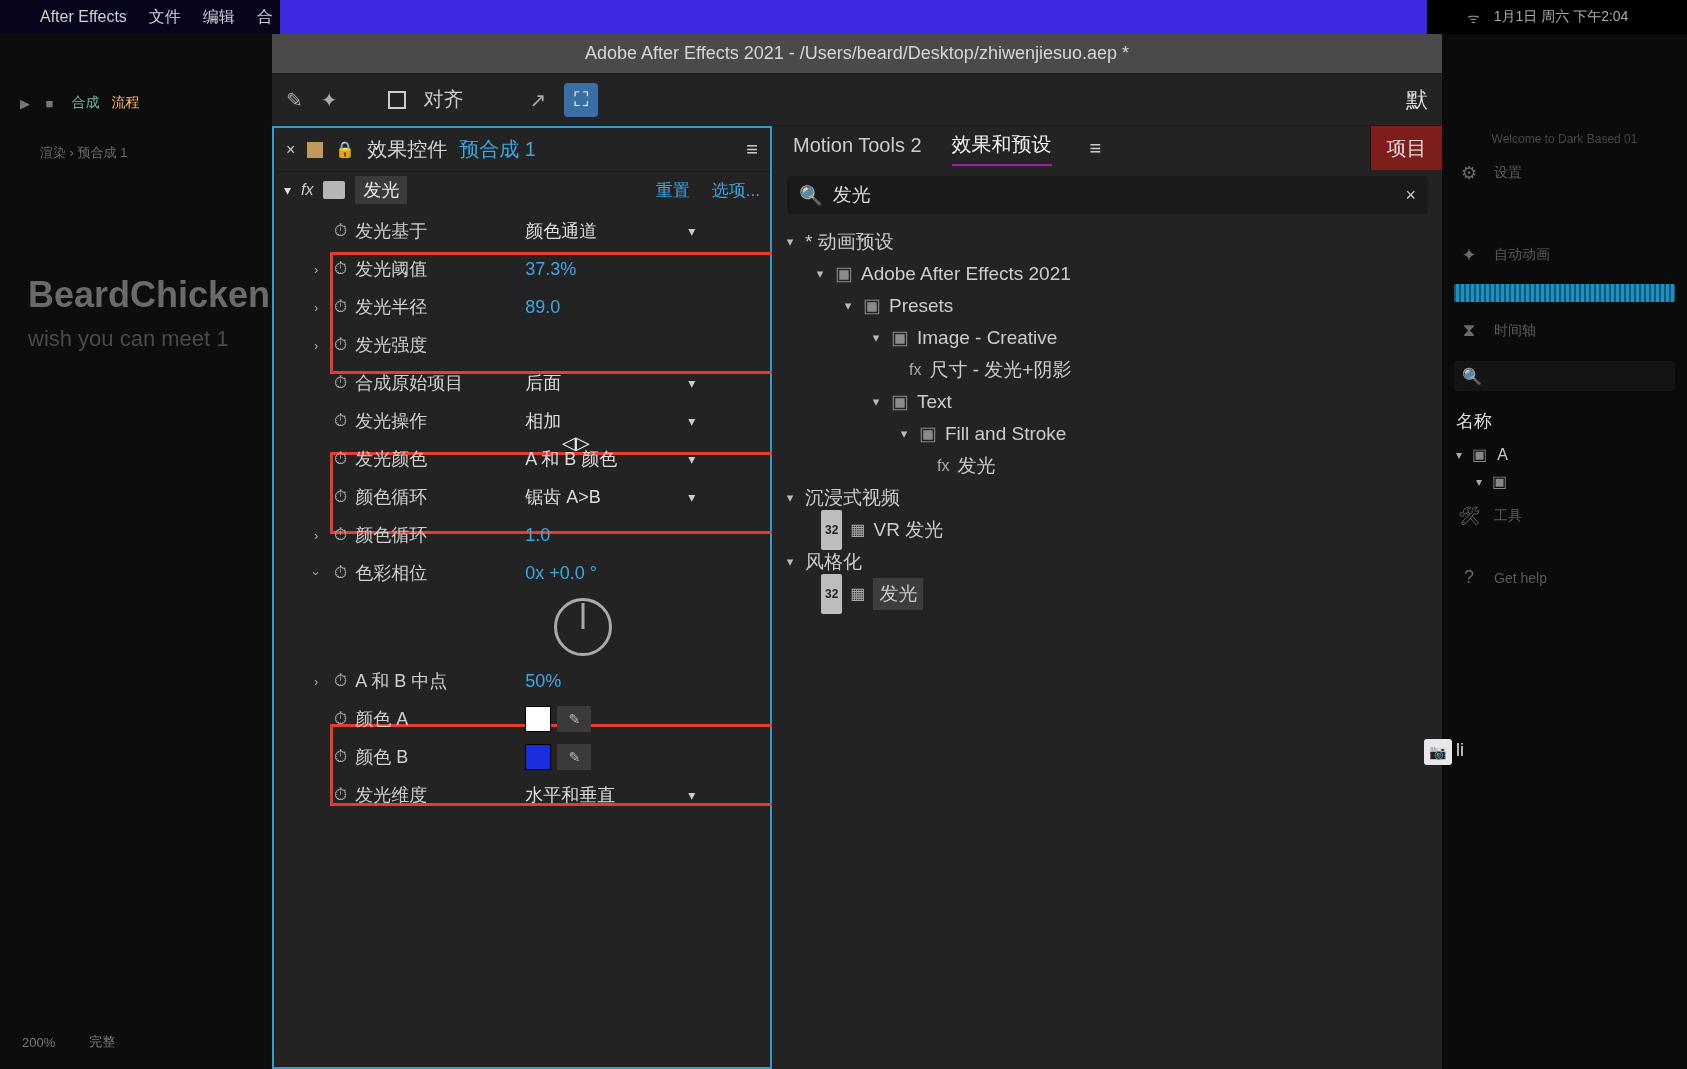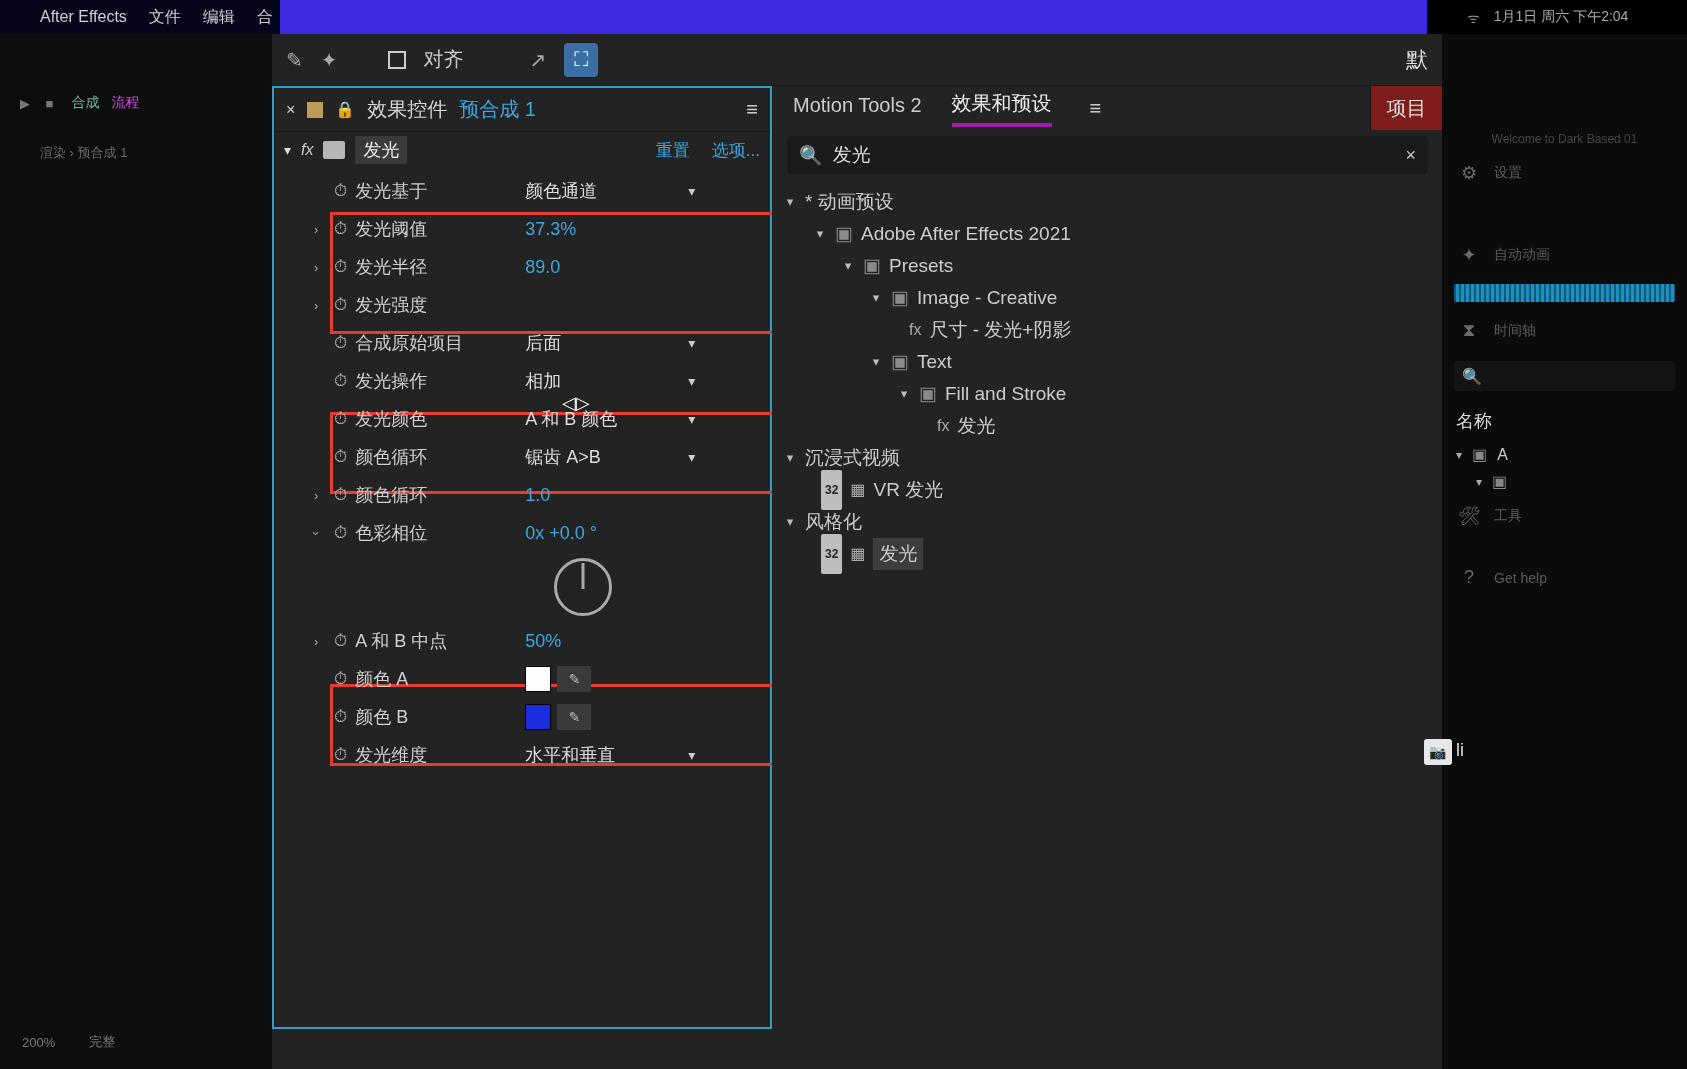--- a/index.html
+++ b/index.html
@@ -69,21 +69,21 @@
   .rb1 { left:56px; top:2px; width:462px; height:122px; }
   .rb2 { left:56px; top:202px; width:462px; height:82px; }
   .rb3 { left:56px; top:474px; width:462px; height:82px; }
 
   .cursor-img { position:absolute; left:288px; top:106px; color:#fff; font-size:18px; pointer-events:none; }
 
   
   .panel-presets { flex:1; background:#232323; display:flex; flex-direction:column; border-left:1px solid #1a1a1a; }
   .tabs-row { height:44px; display:flex; align-items:center; gap:30px; padding:0 20px; color:#ccc; font-size:20px; }
   .tabs-row .tab { padding-bottom:6px; }
-  .tabs-row .tab.active { color:#eee; border-bottom:4px solid #a21caf; }
+  .tabs-row .tab.active { color:#eee; border-bottom:2px solid #a21caf; }
   .tabs-row .menu { color:#ccc; margin-left:8px; }
   .search-row { padding:6px 14px; }
   .search-box { background:#1a1a1a; height:38px; border-radius:4px; display:flex; align-items:center; padding:0 12px; gap:10px; color:#ddd; font-size:19px; }
   .search-box .mag { color:#3fa7e0; }
   .search-box .txt { flex:1; color:#ddd; }
   .search-box .clear { color:#ccc; font-size:18px; cursor:pointer; }
 
   .tree { padding:6px 10px; color:#ccc; font-size:19px; line-height:32px; }
   .tree .row { display:flex; align-items:center; gap:8px; padding-left:0; height:32px; }
   .tree .ind { display:inline-block; }
@@ -123,30 +123,37 @@
 <div class="clock">
   <span class="wifi">ᯤ</span>
   <span>1月1日 周六 下午2:04</span>
 </div>
 
 <div class="left-bg">
 
   <div class="left-tabs">
     <span class="icons">▶ ■</span>
     <span class="lab">合成</span>
-    <span class="lab" style="color:#d946ef">流程</span>
+    <span class="lab" style="color:#fdba74">流程</span>
   </div>
   <div class="left-crumb">渲染   ›   预合成 1</div>
+  <div class="watermark">
+    <div class="line1">BeardChicken</div>
+    <div class="line2">wish you can meet 1</div>
+  </div>
   <div class="left-foot">
     <span>200%</span>
     <span>完整</span>
   </div>
 </div>
 
 <div class="app-window">
+  <div class="titlebar">
+    <span>Adobe After Effects 2021 - /Users/beard/Desktop/zhiwenjiesuo.aep *</span>
+  </div>
   <div class="toolbar">
     <span class="glyph">✎</span>
     <span class="glyph">✦</span>
     <span style="width:14px"></span>
     <span class="box"></span>
     <span>对齐</span>
     <span style="width:30px"></span>
     <span class="glyph">↗</span>
     <span class="btn-active">⛶</span>
     <span style="flex:1"></span>

